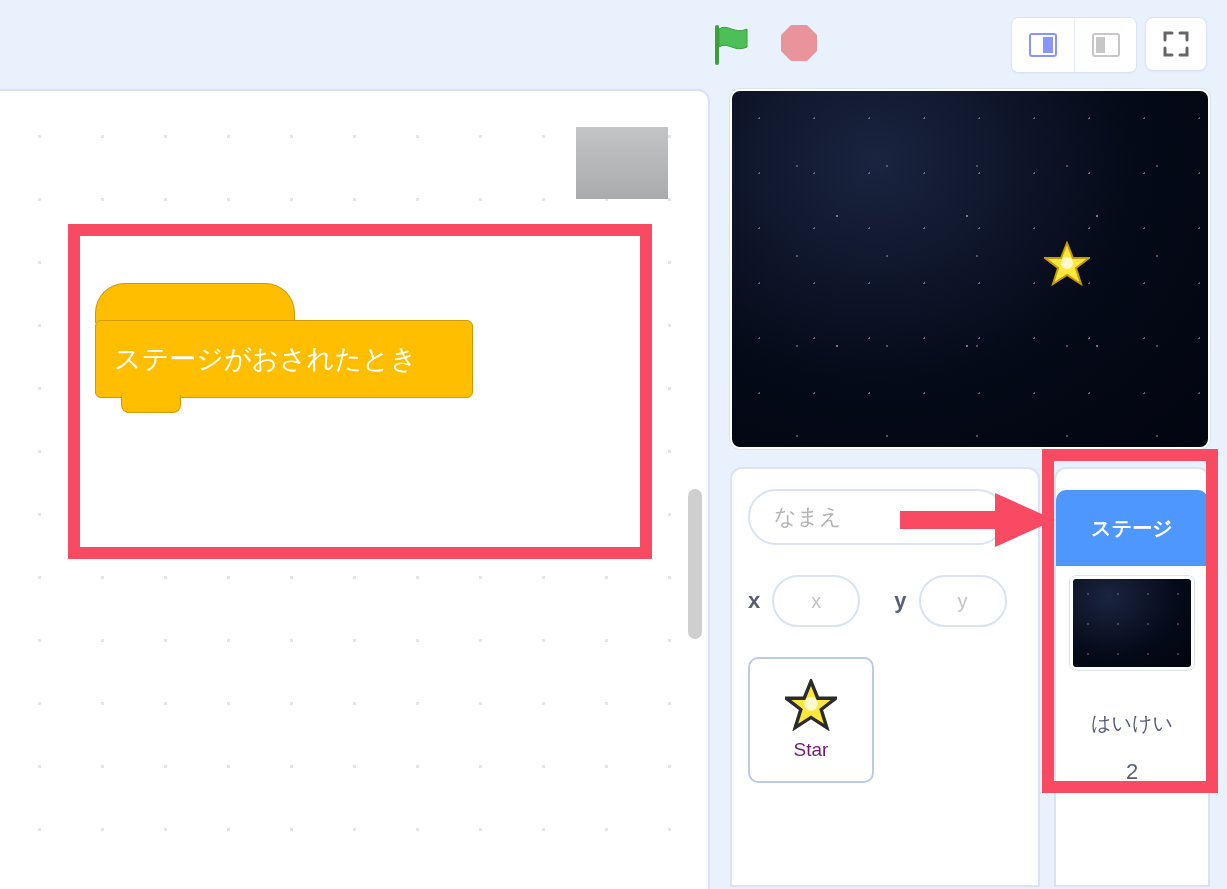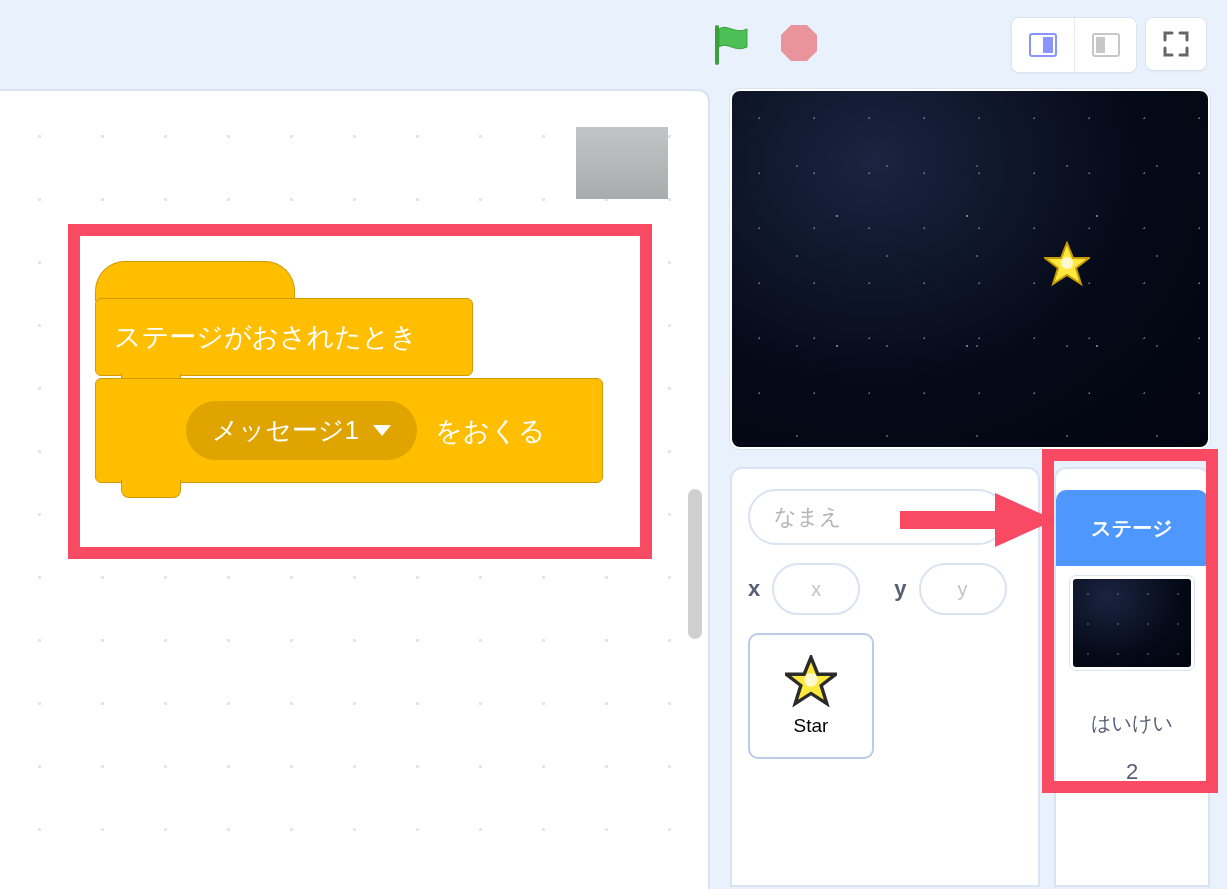--- a/index.html
+++ b/index.html
@@ -98,21 +98,21 @@
     position: absolute;
     top: 133px;
     left: 68px;
     width: 584px;
     height: 335px;
     border: 12px solid #f84a63;
     background: #fff;
   }
   .block-stack {
     position: absolute;
-    top: 170px;
+    top: 192px;
     left: 95px;
   }
   .hat-block {
     width: 378px;
     height: 115px;
     position: relative;
   }
   .hat-top {
     width: 200px;
     height: 40px;
@@ -234,21 +234,21 @@
     gap: 14px;
   }
   .sprite-panel {
     flex: 1;
     background: #fff;
     border: 2px solid #d9e3f2;
     border-radius: 12px 12px 0 0;
     padding: 20px 16px 0 16px;
     display: flex;
     flex-direction: column;
-    gap: 18px;
+    gap: 30px;
     height: 420px;
   }
   .name-input {
     width: 258px;
     height: 56px;
     border: 2px solid #d9e3f2;
     border-radius: 30px;
     padding: 0 24px;
     font-size: 22px;
     color: #333;
@@ -278,21 +278,21 @@
     border: 2px solid #b8cbe8;
     border-radius: 10px;
     background: #fff;
     display: flex;
     flex-direction: column;
     align-items: center;
     justify-content: center;
     gap: 8px;
     cursor: pointer;
   }
-  .sprite-tile-label { font-size: 19px; color: #000000; }
+  .sprite-tile-label { font-size: 19px; color: #701a75; }
   .stage-panel {
     width: 156px;
     background: #fff;
     border: 2px solid #d9e3f2;
     border-radius: 12px 12px 0 0;
     display: flex;
     flex-direction: column;
     align-items: center;
     height: 420px;
     position: relative;
@@ -393,28 +393,20 @@
       <div class="highlight-box-1"></div>
 
       <div class="block-stack">
         <div class="hat-block">
           <div class="hat-top"></div>
           <div class="hat-body">
             <span>ステージがおされたとき</span>
             <div class="hat-notch"></div>
           </div>
         </div>
-        <div class="stack-block">
-          <div class="dropdown-pill">
-            <span>メッセージ1</span>
-            <span class="dropdown-caret"></span>
-          </div>
-          <span>をおくる</span>
-          <div class="stack-notch-bottom"></div>
-        </div>
       </div>
 
       <div class="scrollbar-track"></div>
     </div>
 
     <div class="right-col">
       <div class="stage-preview star-field">
         <span class="star-sprite">
           <svg width="46" height="46" viewBox="0 0 46 46">
             <path d="M23 2 L29 17 L45 17 L32 27 L37 43 L23 34 L9 43 L14 27 L1 17 L17 17 Z" fill="#ffe83d" stroke="#c79a00" stroke-width="2"></path>

